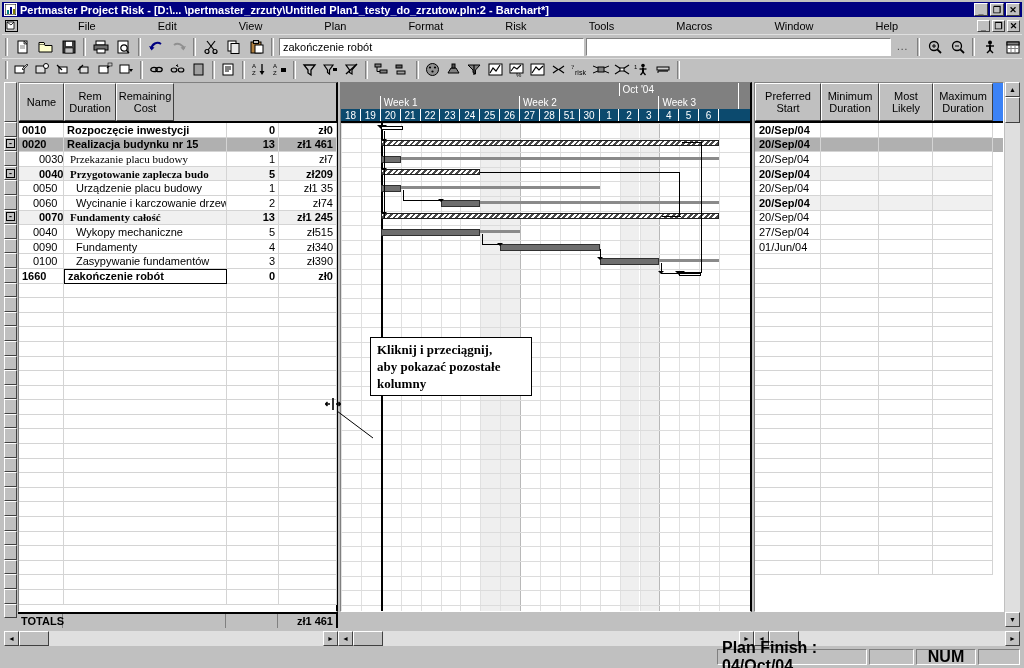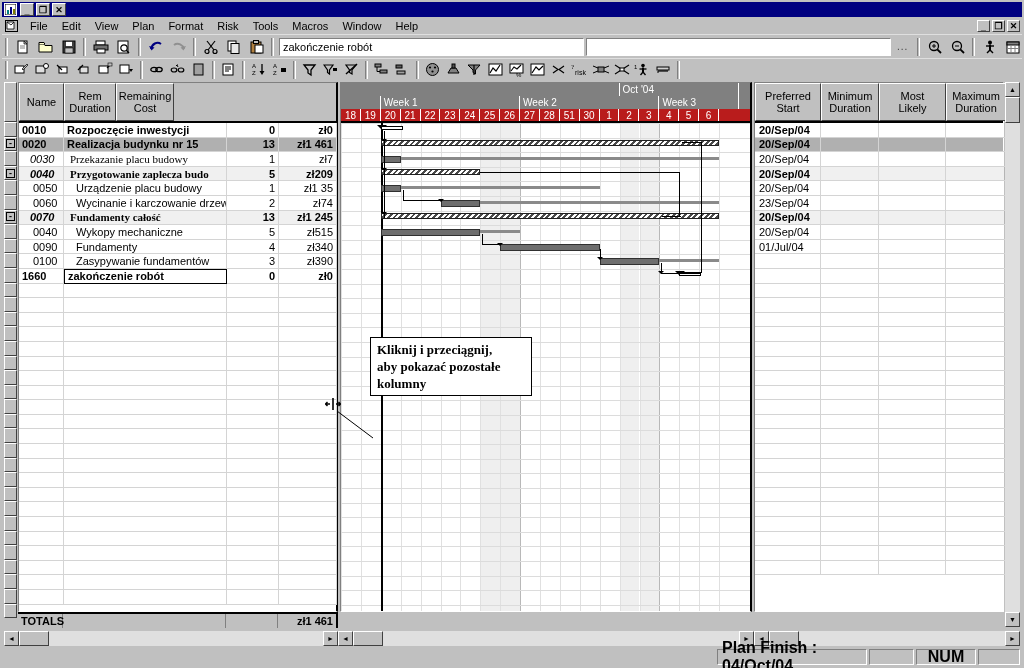--- a/index.html
+++ b/index.html
@@ -57,21 +57,21 @@
   .menubar {
     position: absolute; left: 2px; top: 18px; width: 1020px; height: 16px;
     background: #c0c0c0;
     display: flex; align-items: center;
   }
   .menu-doc-icon {
     width: 15px; height: 14px; margin: 0 4px 0 2px;
     display:flex; align-items:center; justify-content:center;
   }
   .menuitem {
-    padding: 1px 7px; font-size: 11px; white-space: nowrap;
+    padding: 1px 7px; font-size: 11px; white-space: nowrap; margin-left: 48px;
   }
   .menubar .winbtns { margin-left: auto; margin-right: 2px; }
   .menubar .winbtn { height: 12px; width: 13px; }
 
   
   .toolbar {
     position: absolute; left: 2px; width: 1020px;
     background: #c0c0c0;
     display: flex; align-items: center;
     border-top: 1px solid #dfdfdf;
@@ -164,21 +164,21 @@
     border-bottom: 1px solid #d4d4d4;
     border-right: 1px solid #d4d4d4;
     padding: 0 3px;
     overflow: hidden; white-space: nowrap;
     flex: 0 0 auto;
     display:flex; align-items:center;
   }
   .lrow .cell.c-name { justify-content:flex-start; }
   .lrow .cell.c-remdur, .lrow .cell.c-remcost { justify-content:flex-end; }
   .lrow.b .cell { font-weight: bold; }
-  .lrow.lvl1 .cell.c-name { padding-left: 11px; font-style: italic; }
+  .lrow.lvl1 .cell.c-name { padding-left: 20px; }
   .lrow.lvl2 .cell.c-name { padding-left: 14px; }
   .lrow.lvl1 .cell.c-desc { padding-left: 6px; font-family: Liberation Serif, serif; }
   .lrow.lvl2 .cell.c-desc { padding-left: 12px; }
   .lrow.sel { background: #b0b0b0; }
   .lrow.shade .cell { background: rgba(0,0,0,0.06); }
   .lrow.boxed .cell.c-desc { border: 1px solid #000; }
 
   .totals-row {
     position:absolute; left:16px; top:532px; width:320px; height:16px;
     display:flex; background:#c0c0c0; border-top: 2px solid #000;
@@ -204,21 +204,21 @@
     flex:0 0 auto; overflow:hidden;
   }
   .g-week {
     height: 13px; display:flex; background:#808080; color:#fff; font-size:10px;
   }
   .g-week .wcell {
     border-right:1px solid #fff; display:flex; align-items:center; padding-left:3px;
     flex:0 0 auto; overflow:hidden;
   }
   .g-days {
-    height: 14px; display:flex; background:#b91c1c; color:#fff; font-size:10px;
+    height: 14px; display:flex; background:#0c4a6e; color:#fff; font-size:10px;
     border-bottom: 2px solid #000;
   }
   .g-days .dcell {
     width: 19.9px; border-right:1px solid #fff;
     display:flex; align-items:center; justify-content:center;
     flex:0 0 auto;
   }
   .g-body { position:relative; height: 489px; background:#fff; }
   .g-rowline {
     position:absolute; left:0; right:0; height:1px; background:#dcdcdc;
@@ -254,21 +254,21 @@
   .split-cursor { position:absolute; }
 
   
   .rtable {
     position:absolute; left: 752px; top: 2px; width: 250px; height: 530px;
     background:#fff;
   }
   .rhead { display:flex; height:40px; background:#3b82f6; border-bottom:2px solid #000; }
   .c-pstart { width: 66px; }
   .c-mindur { width: 58px; }
-  .c-mostlk { width: 67px; }
+  .c-mostlk { width: 54px; }
   .c-maxdur { width: 60px; }
   .rrow { display:flex; height:14.6px; }
   .rrow .cell {
     font-size:11px; line-height:14px;
     border-bottom:1px solid #d4d4d4; border-right:1px solid #d4d4d4;
     padding: 0 4px; display:flex; align-items:center; flex:0 0 auto;
     white-space:nowrap;
   }
   .rrow.b .cell { font-weight:bold; }
   .rrow.sel { background:#b0b0b0; }
@@ -318,20 +318,21 @@
 
   <div class="titlebar">
     <div class="title-icon">
       <svg width="11" height="11" viewBox="0 0 11 11">
         <rect x="0" y="0" width="11" height="11" fill="#ffffff" stroke="#000" stroke-width="1"></rect>
         <rect x="2" y="6" width="2" height="4" fill="#008080"></rect>
         <rect x="5" y="3" width="2" height="7" fill="#000080"></rect>
         <rect x="8" y="5" width="2" height="5" fill="#808000"></rect>
       </svg>
     </div>
+    <div class="title-text">Pertmaster Project Risk - [D:\... \pertmaster_zrzuty\Untitled Plan1_testy_do_zrzutow.pln:2 - Barchart*]</div>
     <div class="winbtns">
       <div class="winbtn">_</div>
       <div class="winbtn mid">❐</div>
       <div class="winbtn mid">✕</div>
     </div>
   </div>
 
   <div class="menubar">
     <div class="menu-doc-icon">
       <svg width="13" height="12" viewBox="0 0 13 12">
@@ -1133,40 +1134,40 @@
             <div class="cell c-mindur"></div>
             <div class="cell c-mostlk"></div>
             <div class="cell c-maxdur"></div>
           </div>
           <div class="rrow">
             <div class="cell c-pstart">20/Sep/04</div>
             <div class="cell c-mindur"></div>
             <div class="cell c-mostlk"></div>
             <div class="cell c-maxdur"></div>
           </div>
-          <div class="rrow">
-            <div class="cell c-pstart">23/Sep/04</div>
-            <div class="cell c-mindur"></div>
-            <div class="cell c-mostlk"></div>
-            <div class="cell c-maxdur"></div>
-          </div>
           <div class="rrow b shade">
             <div class="cell c-pstart">20/Sep/04</div>
             <div class="cell c-mindur"></div>
             <div class="cell c-mostlk"></div>
             <div class="cell c-maxdur"></div>
           </div>
           <div class="rrow">
             <div class="cell c-pstart">20/Sep/04</div>
             <div class="cell c-mindur"></div>
             <div class="cell c-mostlk"></div>
             <div class="cell c-maxdur"></div>
           </div>
           <div class="rrow">
-            <div class="cell c-pstart">01/Jul/04</div>
+            <div class="cell c-pstart">27/Sep/04</div>
+            <div class="cell c-mindur"></div>
+            <div class="cell c-mostlk"></div>
+            <div class="cell c-maxdur"></div>
+          </div>
+          <div class="rrow">
+            <div class="cell c-pstart">01/Jun/04</div>
             <div class="cell c-mindur"></div>
             <div class="cell c-mostlk"></div>
             <div class="cell c-maxdur"></div>
           </div>
           <div class="rrow">
             <div class="cell c-pstart"></div>
             <div class="cell c-mindur"></div>
             <div class="cell c-mostlk"></div>
             <div class="cell c-maxdur"></div>
           </div>

